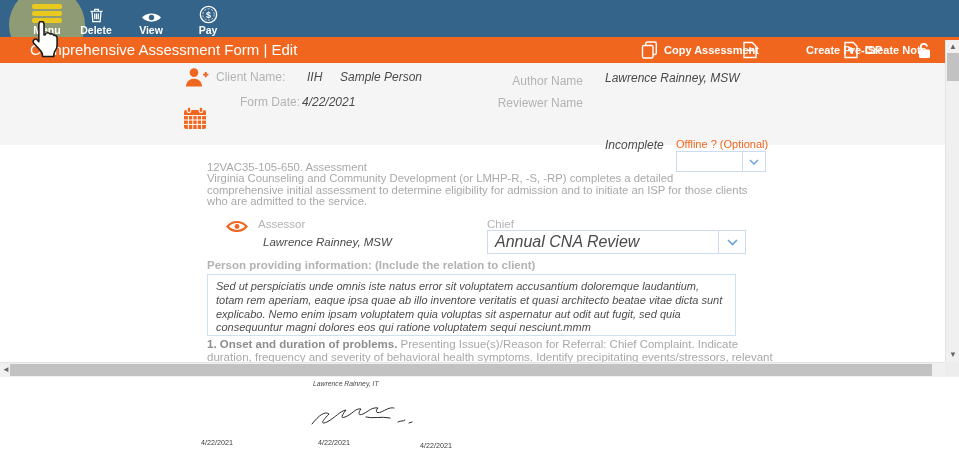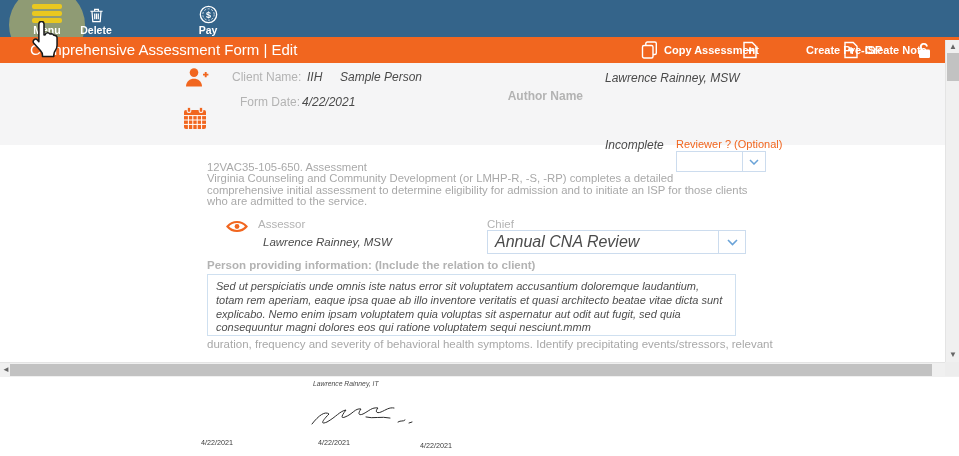--- a/index.html
+++ b/index.html
@@ -82,20 +82,29 @@
 
     <div class="tool-item" style="left:69px;">
       <div class="tool-icon">
         <svg width="17" height="17" viewBox="0 0 18 18">
             <path d="M2.5 4.5h13M7 4.5V2.6h4v1.9M4.2 4.5l.9 11h7.8l.9-11M7.1 7v6M9 7v6M10.9 7v6" stroke="#fff" stroke-width="1.3" fill="none"></path>
           </svg>
       </div>
       <div class="tool-label">Delete</div>
     </div>
 
+    <div class="tool-item" style="left:124px;">
+      <div class="tool-icon">
+        <svg width="21" height="13" viewBox="0 0 21 13">
+            <path d="M1 6.5 C5.5 1,15.5 1,20 6.5 C15.5 12,5.5 12,1 6.5 Z" fill="#fff"></path>
+            <circle cx="10.5" cy="6.5" r="2.7" fill="#34648a"></circle>
+          </svg>
+      </div>
+      <div class="tool-label">View</div>
+    </div>
 
     <div class="tool-item" style="left:181px;">
       <div class="tool-icon">
         <svg width="19" height="19" viewBox="0 0 20 20">
             <circle cx="10" cy="10" r="8.6" fill="none" stroke="#fff" stroke-width="1.4"></circle>
             <circle cx="10" cy="10" r="6" fill="none" stroke="#fff" stroke-width="0.8" stroke-dasharray="2.2 1.6"></circle>
             <text x="10" y="13.4" font-size="9.5" fill="#fff" text-anchor="middle" font-weight="bold" font-family="Liberation Sans,sans-serif">$</text>
           </svg>
       </div>
       <div class="tool-label">Pay</div>
@@ -154,35 +163,36 @@
   </div>
   <div style="position:absolute;left:183px;top:106px;">
     <svg width="24" height="24" viewBox="0 0 24 24">
         <rect x="1" y="4" width="22" height="19" rx="2" fill="#f1661f"></rect>
         <rect x="4.2" y="1.2" width="3.6" height="5.2" rx="1.4" fill="#f1661f" stroke="#f5f5f6" stroke-width="1.1"></rect>
         <rect x="16.2" y="1.2" width="3.6" height="5.2" rx="1.4" fill="#f1661f" stroke="#f5f5f6" stroke-width="1.1"></rect>
         <path d="M1 9.6 h22 M5.4 9.6 V23 M9.8 9.6 V23 M14.2 9.6 V23 M18.6 9.6 V23 M1 14 h22 M1 18.4 h22" stroke="#fff" stroke-width="1"></path>
       </svg>
   </div>
 
-  <div class="lbl" style="left:232px;top:70px;text-align:right;">Client Name:</div>
+  <div class="lbl" style="left:216px;top:70px;text-align:right;">Client Name:</div>
   <div class="val" style="left:307px;top:70px;">IIH</div>
   <div class="val" style="left:340px;top:70px;">Sample Person</div>
 
   <div class="lbl" style="left:240px;top:95px;">Form Date:</div>
   <div class="val" style="left:302px;top:95px;">4/22/2021</div>
 
-  <div class="lbl lbl-r" style="left:450px;top:89px;width:133px;font-weight:bold;">Author Name</div>
+  <div class="lbl lbl-r" style="left:450px;top:74px;width:133px;">Author Name</div>
   <div class="val" style="left:605px;top:71px;">Lawrence Rainney, MSW</div>
 
+  <div class="lbl lbl-r" style="left:450px;top:96px;width:133px;">Reviewer Name</div>
   <div class="val" style="left:605px;top:96px;"></div>
 
   <div class="val" style="left:605px;top:138px;">Incomplete</div>
 
-  <div class="offline-label">Reviewer ? (Optional)</div>
+  <div class="offline-label">Offline ? (Optional)</div>
   <div class="dropdown" style="left:676px;top:151px;width:88px;height:19px;">
     <div class="dd-val"></div>
     <div class="dd-btn">
       <svg width="10" height="6" viewBox="0 0 10 6">
           <path d="M1 1 l4 4 4-4" stroke="#6aa3d8" fill="none" stroke-width="1.5"></path>
         </svg>
     </div>
   </div>
 
   <div class="para">
@@ -206,20 +216,23 @@
       <svg width="11" height="7" viewBox="0 0 11 7">
           <path d="M1 1 l4.5 4.5 4.5-4.5" stroke="#6aa3d8" fill="none" stroke-width="1.6"></path>
         </svg>
     </div>
   </div>
 
   <div class="fld-label" style="left:207px;top:259px;font-weight:bold;">Person providing information: (Include the relation to client)</div>
   <div class="textbox">Sed ut perspiciatis unde omnis iste natus error sit voluptatem accusantium doloremque laudantium, totam rem aperiam, eaque ipsa quae ab illo inventore veritatis et quasi architecto beatae vitae dicta sunt explicabo. Nemo enim ipsam voluptatem quia voluptas sit aspernatur aut odit aut fugit, sed quia consequuntur magni dolores eos qui ratione voluptatem sequi nesciunt.mmm</div>
 
   <div class="section1">
+    <div>
+      <b>1. Onset and duration of problems.</b><span> Presenting Issue(s)/Reason for Referral: Chief Complaint. Indicate</span>
+    </div>
     <div>duration, frequency and severity of behavioral health symptoms. Identify precipitating events/stressors, relevant</div>
   </div>
 
   <div class="hscroll">
     <div class="arrow" style="left:2px;top:0;">◄</div>
     <div class="hthumb"></div>
     <div class="arrow" style="left:949px;top:0;">►</div>
   </div>
   <div class="vscroll">
     <div class="arrow" style="left:3px;top:0;">▲</div>

